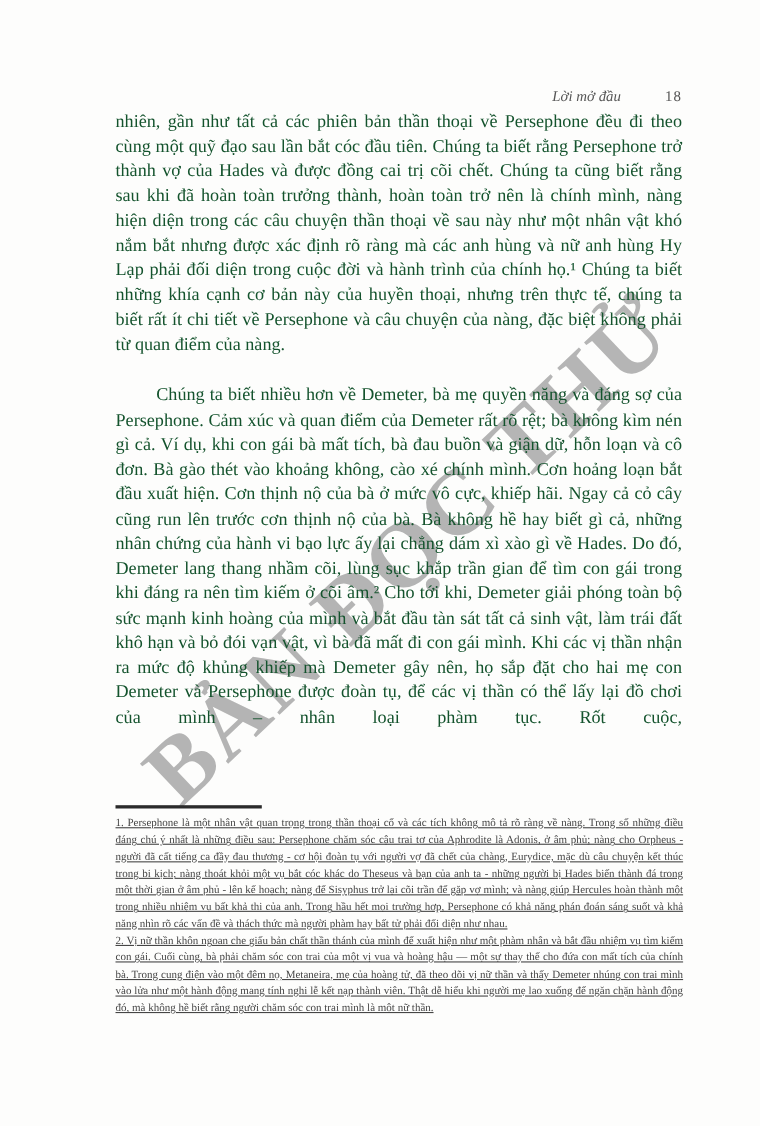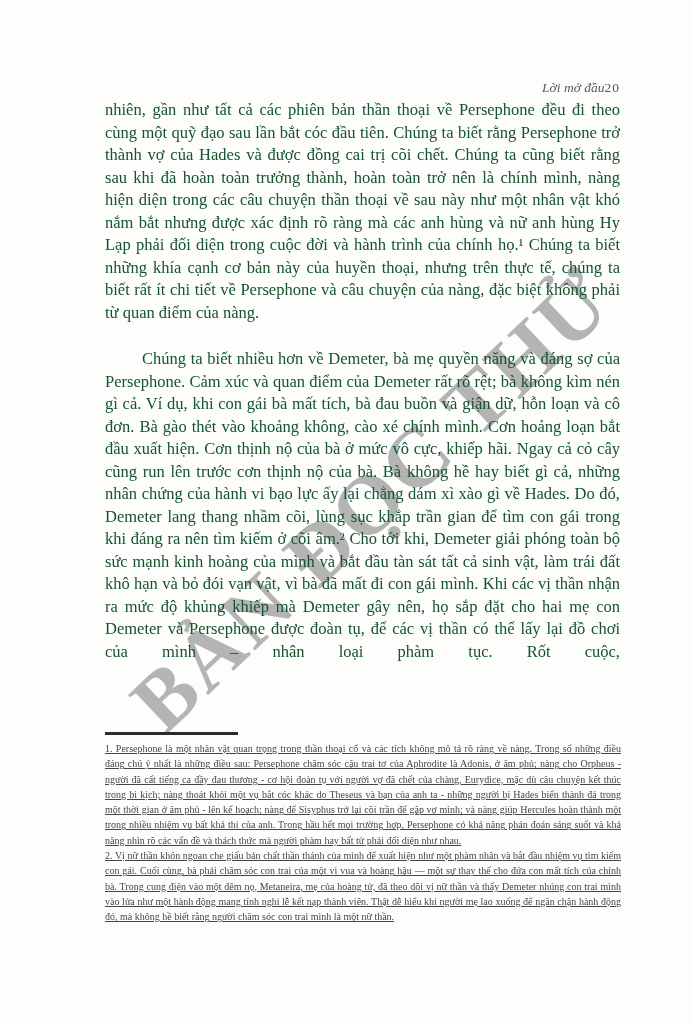--- a/index.html
+++ b/index.html
@@ -43,20 +43,21 @@
   }
 
   .page-header {
     position: absolute;
     top: 80px;
     left: 105px;
     width: 515px;
     display: flex;
     justify-content: flex-end;
     align-items: baseline;
+    gap: 40px;
     font-size: 13.5px;
     color: #565656;
   }
   .running-title { font-style: italic; }
   .page-number { letter-spacing: 1px; }
 
   .body-text {
     position: absolute;
     top: 99px;
     left: 105px;
@@ -101,21 +102,21 @@
 <div class="page">
 
   <div class="watermark">
     <span class="wm-text" style="color: rgb(165, 165, 165);">BẢN ĐỌC THỬ</span>
   </div>
 
   <div class="content">
 
     <div class="page-header">
       <span class="running-title">Lời mở đầu</span>
-      <span class="page-number">20</span>
+      <span class="page-number">18</span>
     </div>
 
     <div class="body-text">
       <p class="para para-1">nhiên, gần như tất cả các phiên bản thần thoại về Persephone đều đi theo cùng một quỹ đạo sau lần bắt cóc đầu tiên. Chúng ta biết rằng Persephone trở thành vợ của Hades và được đồng cai trị cõi chết. Chúng ta cũng biết rằng sau khi đã hoàn toàn trưởng thành, hoàn toàn trở nên là chính mình, nàng hiện diện trong các câu chuyện thần thoại về sau này như một nhân vật khó nắm bắt nhưng được xác định rõ ràng mà các anh hùng và nữ anh hùng Hy Lạp phải đối diện trong cuộc đời và hành trình của chính họ.¹ Chúng ta biết những khía cạnh cơ bản này của huyền thoại, nhưng trên thực tế, chúng ta biết rất ít chi tiết về Persephone và câu chuyện của nàng, đặc biệt không phải từ quan điểm của nàng.</p>
       <p class="para para-2">Chúng ta biết nhiều hơn về Demeter, bà mẹ quyền năng và đáng sợ của Persephone. Cảm xúc và quan điểm của Demeter rất rõ rệt; bà không kìm nén gì cả. Ví dụ, khi con gái bà mất tích, bà đau buồn và giận dữ, hỗn loạn và cô đơn. Bà gào thét vào khoảng không, cào xé chính mình. Cơn hoảng loạn bắt đầu xuất hiện. Cơn thịnh nộ của bà ở mức vô cực, khiếp hãi. Ngay cả cỏ cây cũng run lên trước cơn thịnh nộ của bà. Bà không hề hay biết gì cả, những nhân chứng của hành vi bạo lực ấy lại chẳng dám xì xào gì về Hades. Do đó, Demeter lang thang nhầm cõi, lùng sục khắp trần gian để tìm con gái trong khi đáng ra nên tìm kiếm ở cõi âm.² Cho tới khi, Demeter giải phóng toàn bộ sức mạnh kinh hoàng của mình và bắt đầu tàn sát tất cả sinh vật, làm trái đất khô hạn và bỏ đói vạn vật, vì bà đã mất đi con gái mình. Khi các vị thần nhận ra mức độ khủng khiếp mà Demeter gây nên, họ sắp đặt cho hai mẹ con Demeter và Persephone được đoàn tụ, để các vị thần có thể lấy lại đồ chơi của mình – nhân loại phàm tục. Rốt cuộc,</p>
     </div>
 
     <div class="fn-sep"></div>
 
     <div class="footnotes">

